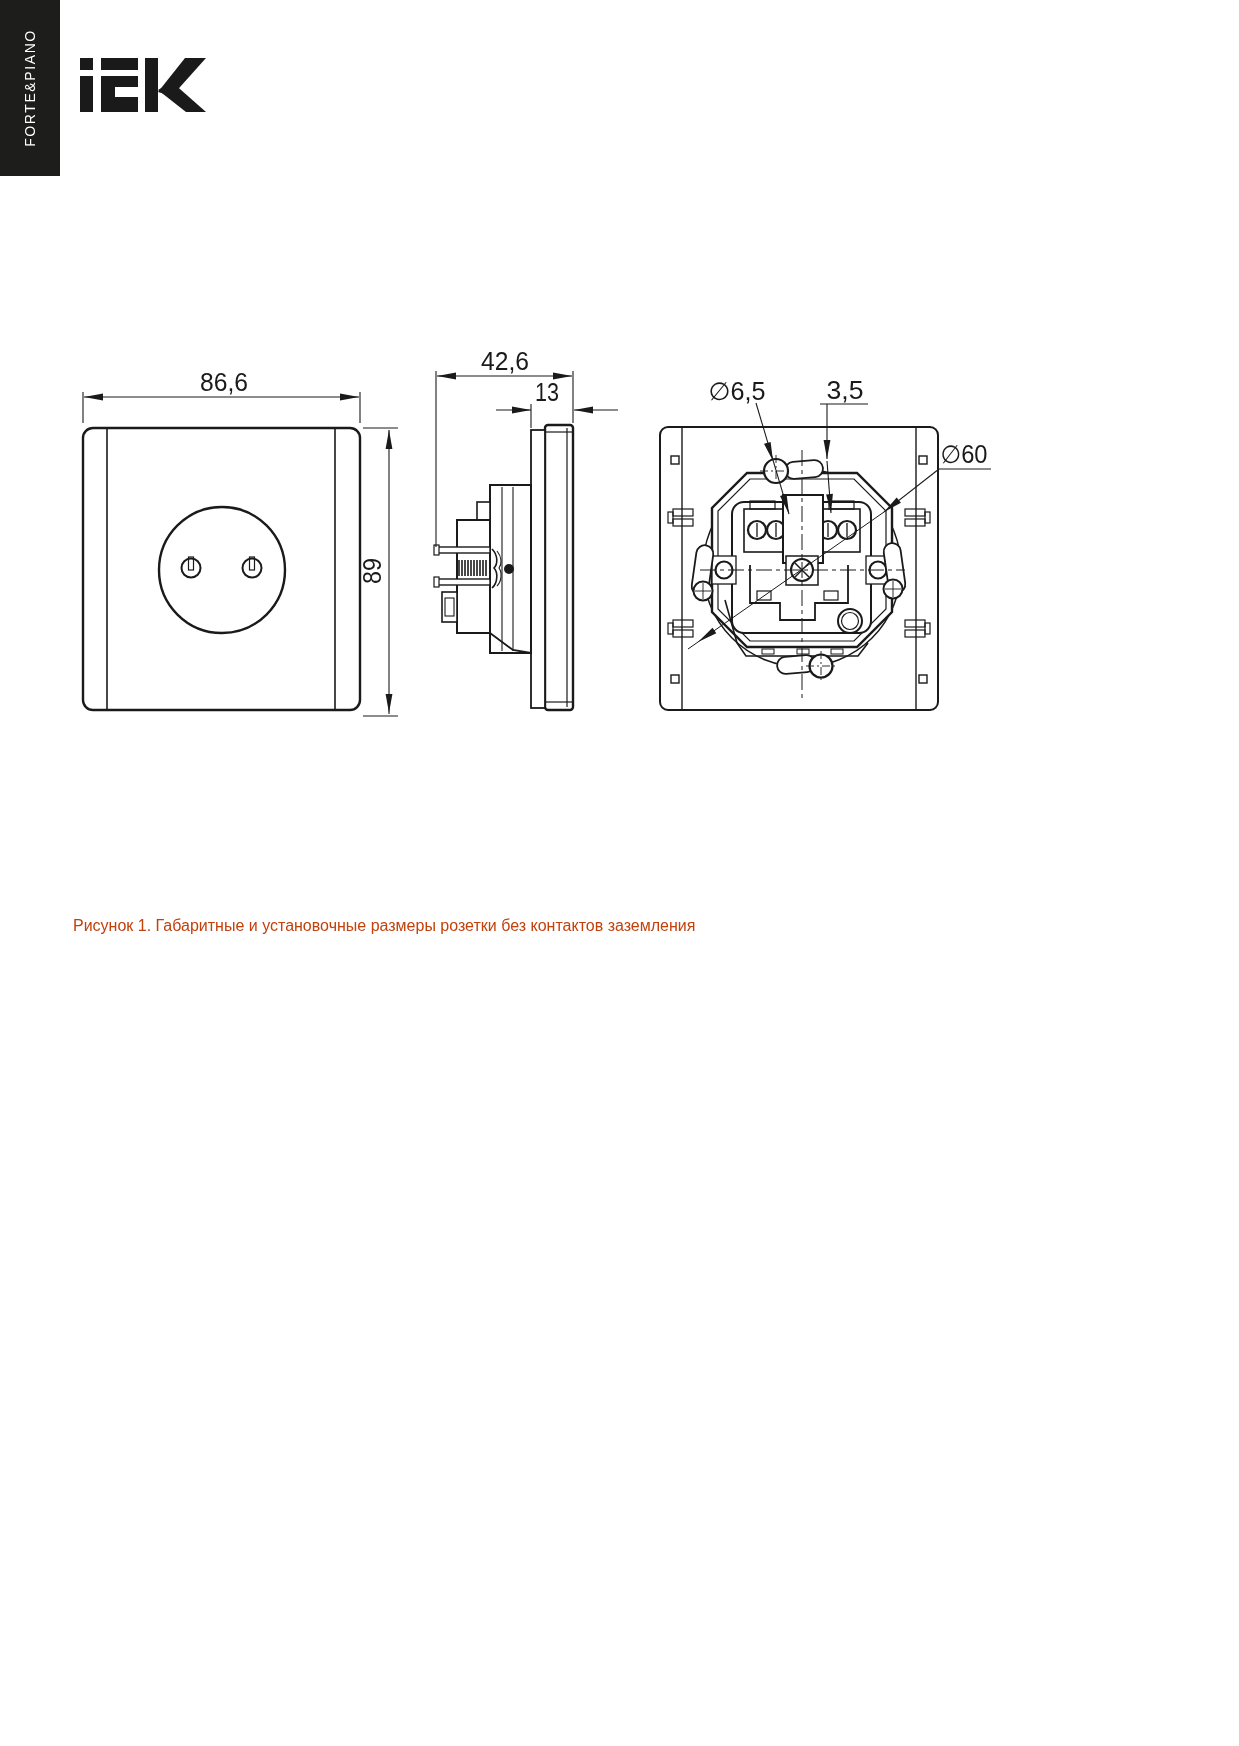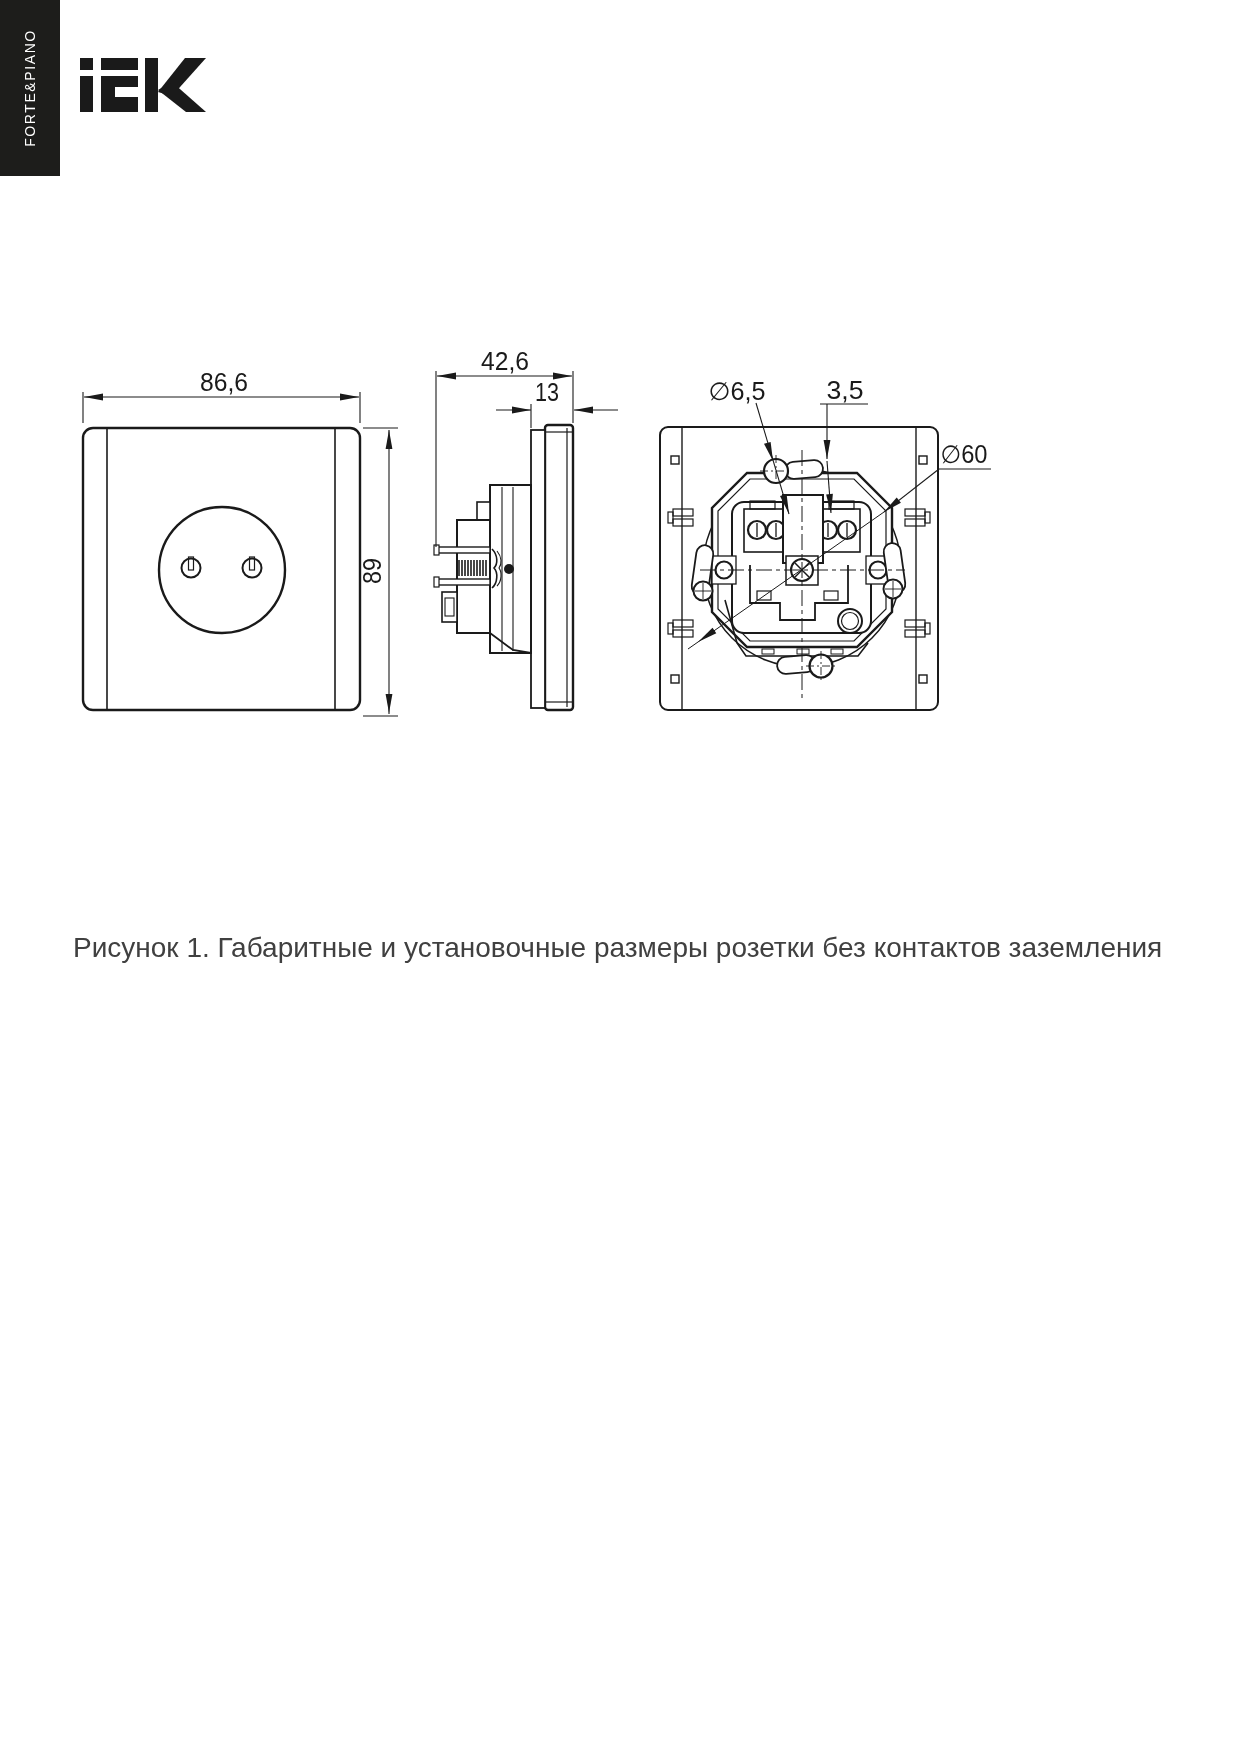--- a/index.html
+++ b/index.html
@@ -12,22 +12,22 @@
     position:absolute;left:0;top:0;width:60px;height:176px;background:#1d1d1b;
     display:flex;align-items:center;justify-content:center;
   }
   .brand-bar span{
     color:#ffffff;font-size:14px;letter-spacing:1.6px;white-space:nowrap;
     transform:rotate(-90deg);font-weight:400;
   }
   .logo{position:absolute;left:78px;top:56px;}
   .drawing{position:absolute;left:0;top:0;}
   .caption{
-    position:absolute;left:73px;top:935px;font-size:28px;line-height:26px;
-    color:#404040;letter-spacing:0px;white-space:nowrap;
+    position:absolute;left:73px;top:913px;font-size:16px;line-height:26px;
+    color:#c2410c;letter-spacing:0px;white-space:nowrap;
   }
   svg text{
     font-family:"Liberation Sans",sans-serif;font-size:25px;fill:#1a1a1a;
   }
 </style>
 </head>
 <body>
 
 <div class="page">
 

